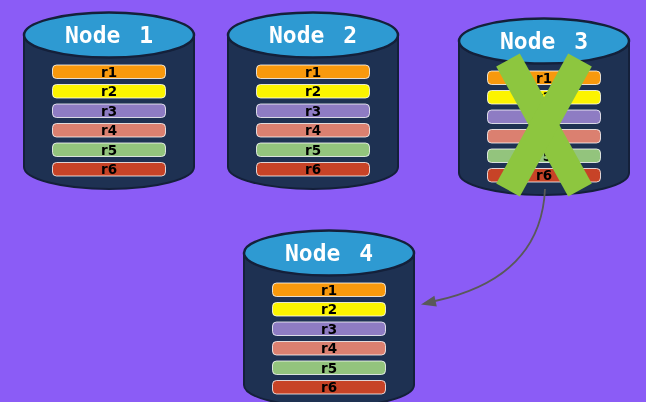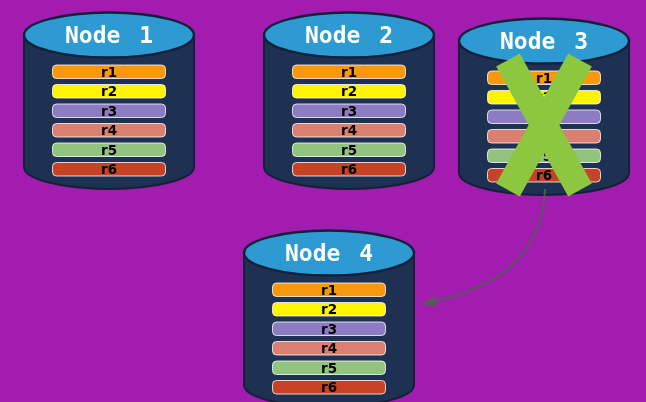--- a/index.html
+++ b/index.html
@@ -5,30 +5,30 @@
   html, body {
     margin: 0;
     padding: 0;
     background: #ffffff;
     font-family: "DejaVu Sans", sans-serif;
   }
   .canvas {
     position: relative;
     width: 646px;
     height: 402px;
-    background: #a21caf;
+    background: #8b5cf6;
     overflow: hidden;
   }
   .node {
     position: absolute;
     width: 176px;
     height: 184px;
   }
   .node-1 { left: 21px;  top: 7px; }
-  .node-2 { left: 261px; top: 7px; }
+  .node-2 { left: 225px; top: 7px; }
   .node-3 { left: 456px; top: 13px; }
   .node-4 { left: 241px; top: 225px; }
   .arrow-layer {
     position: absolute;
     left: 0; top: 0;
     width: 646px;
     height: 402px;
     pointer-events: none;
   }
   .cyl-title {

